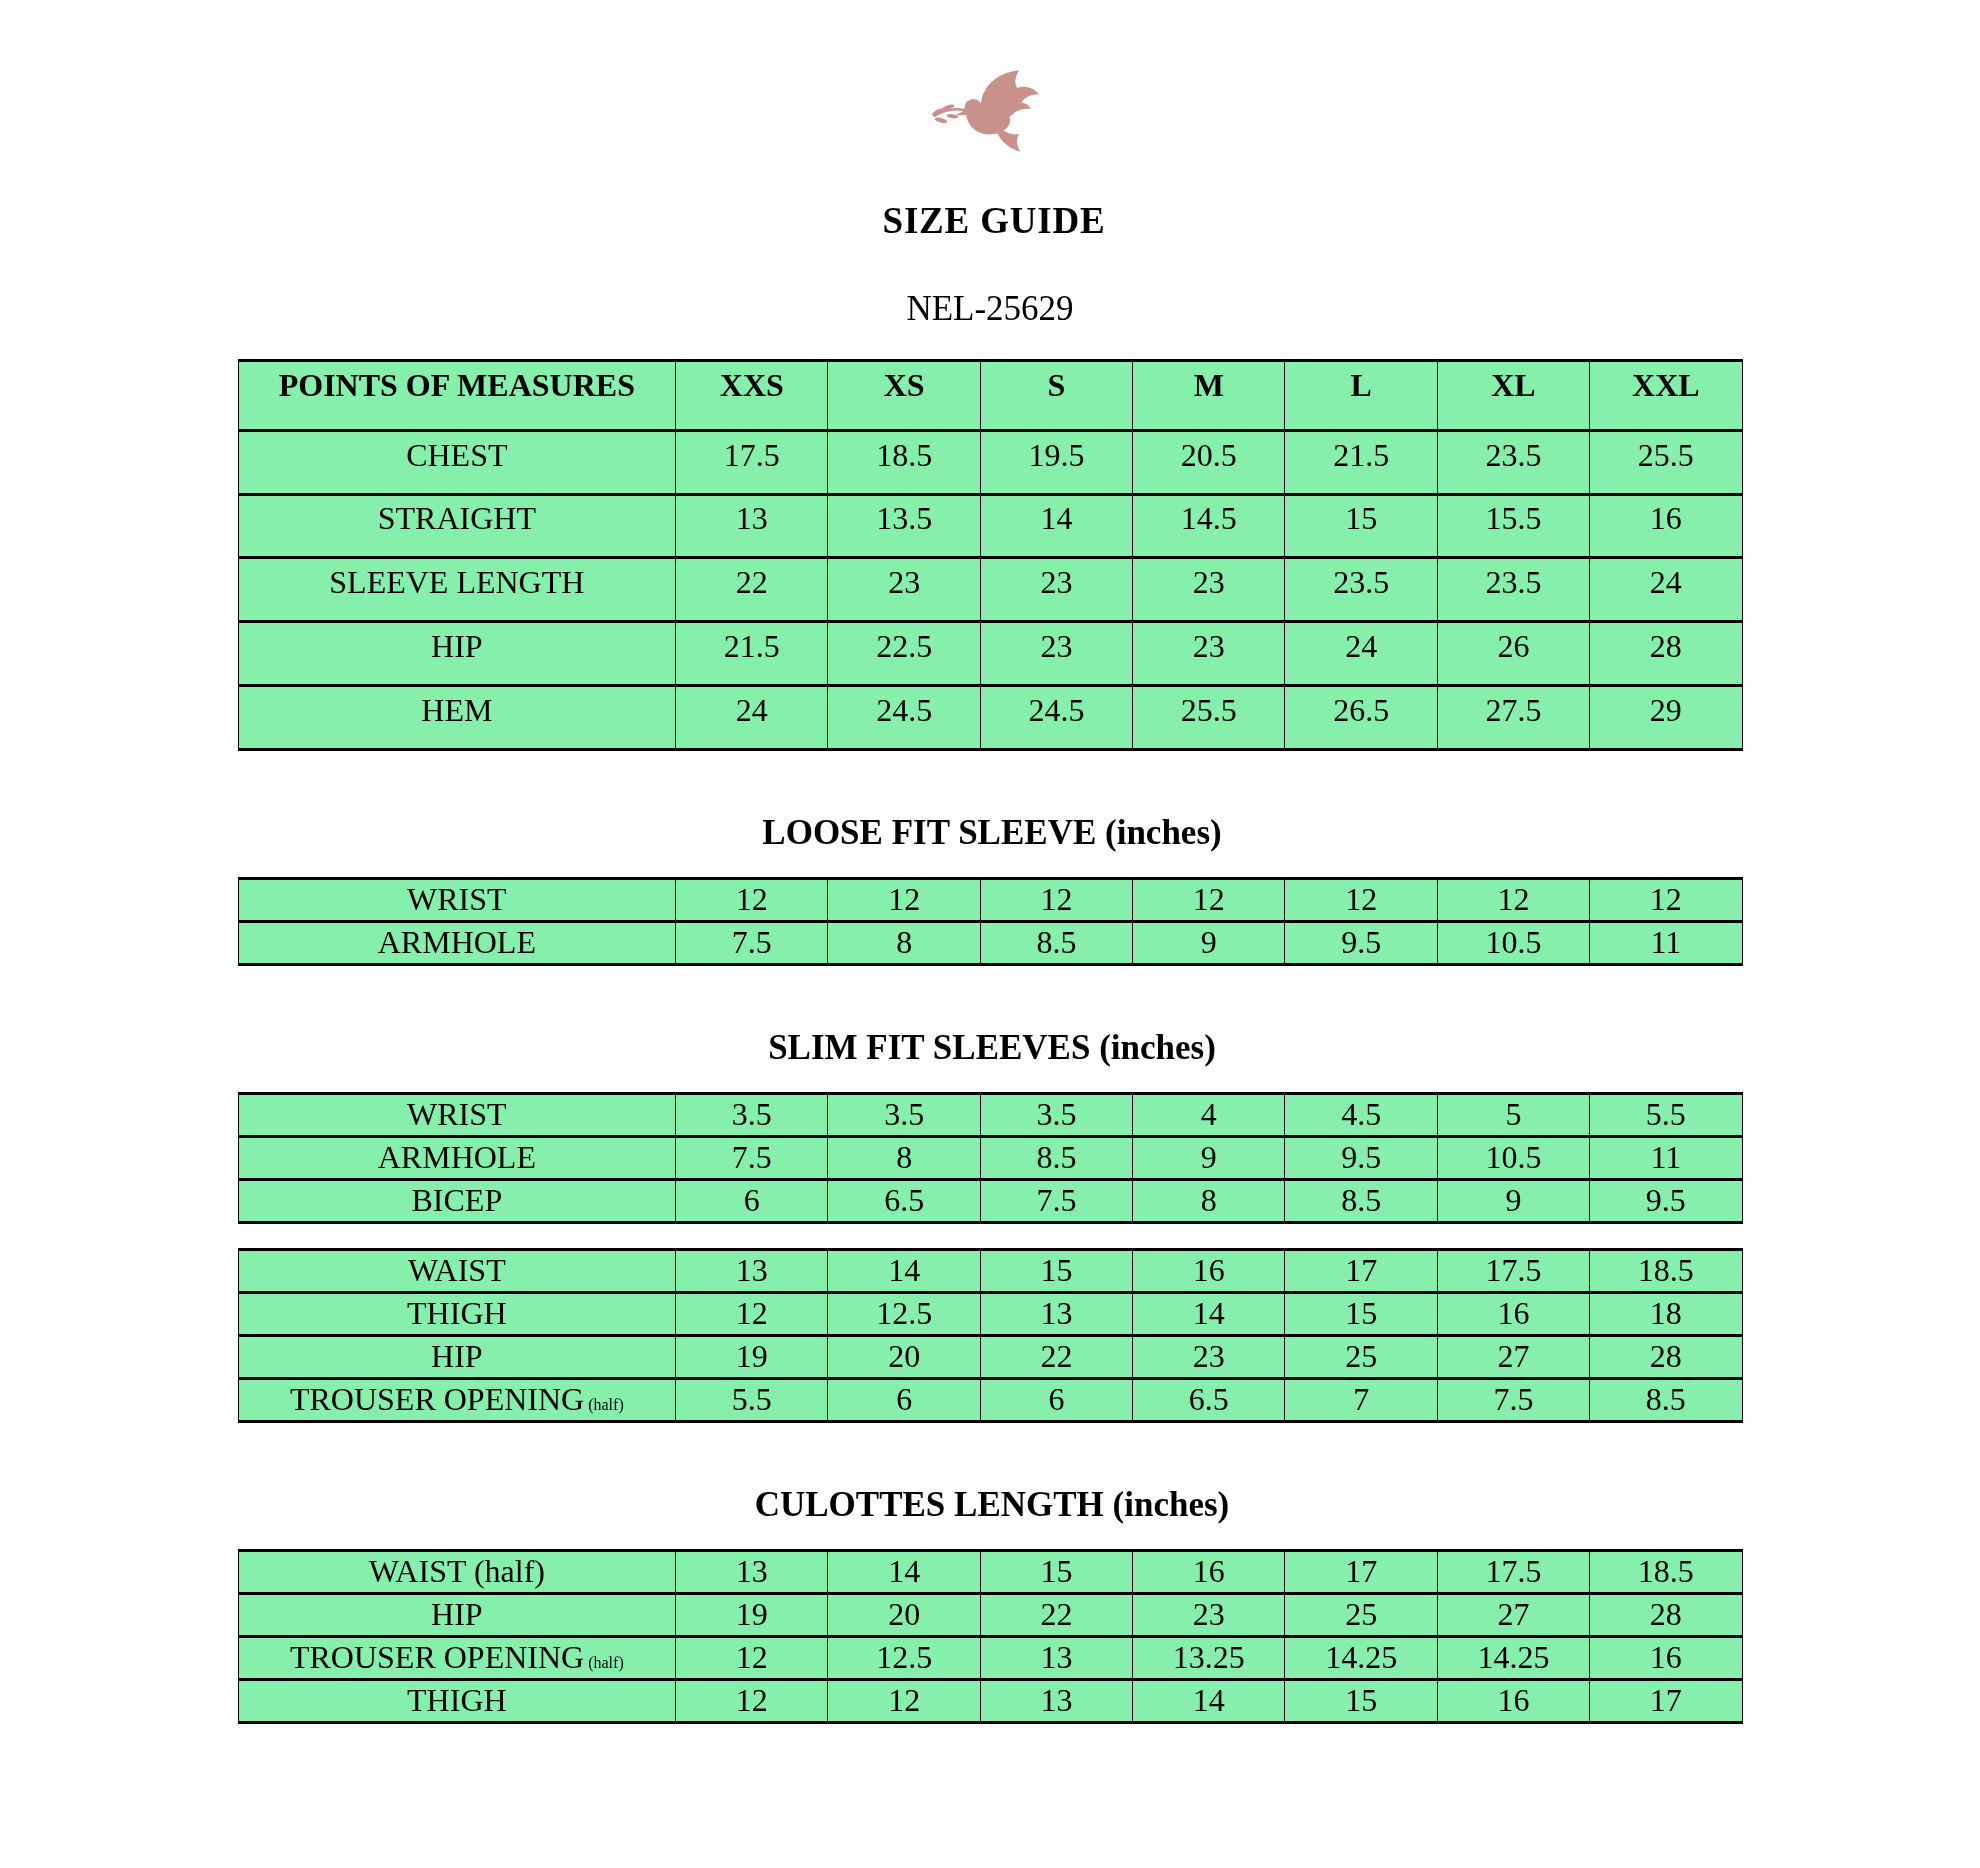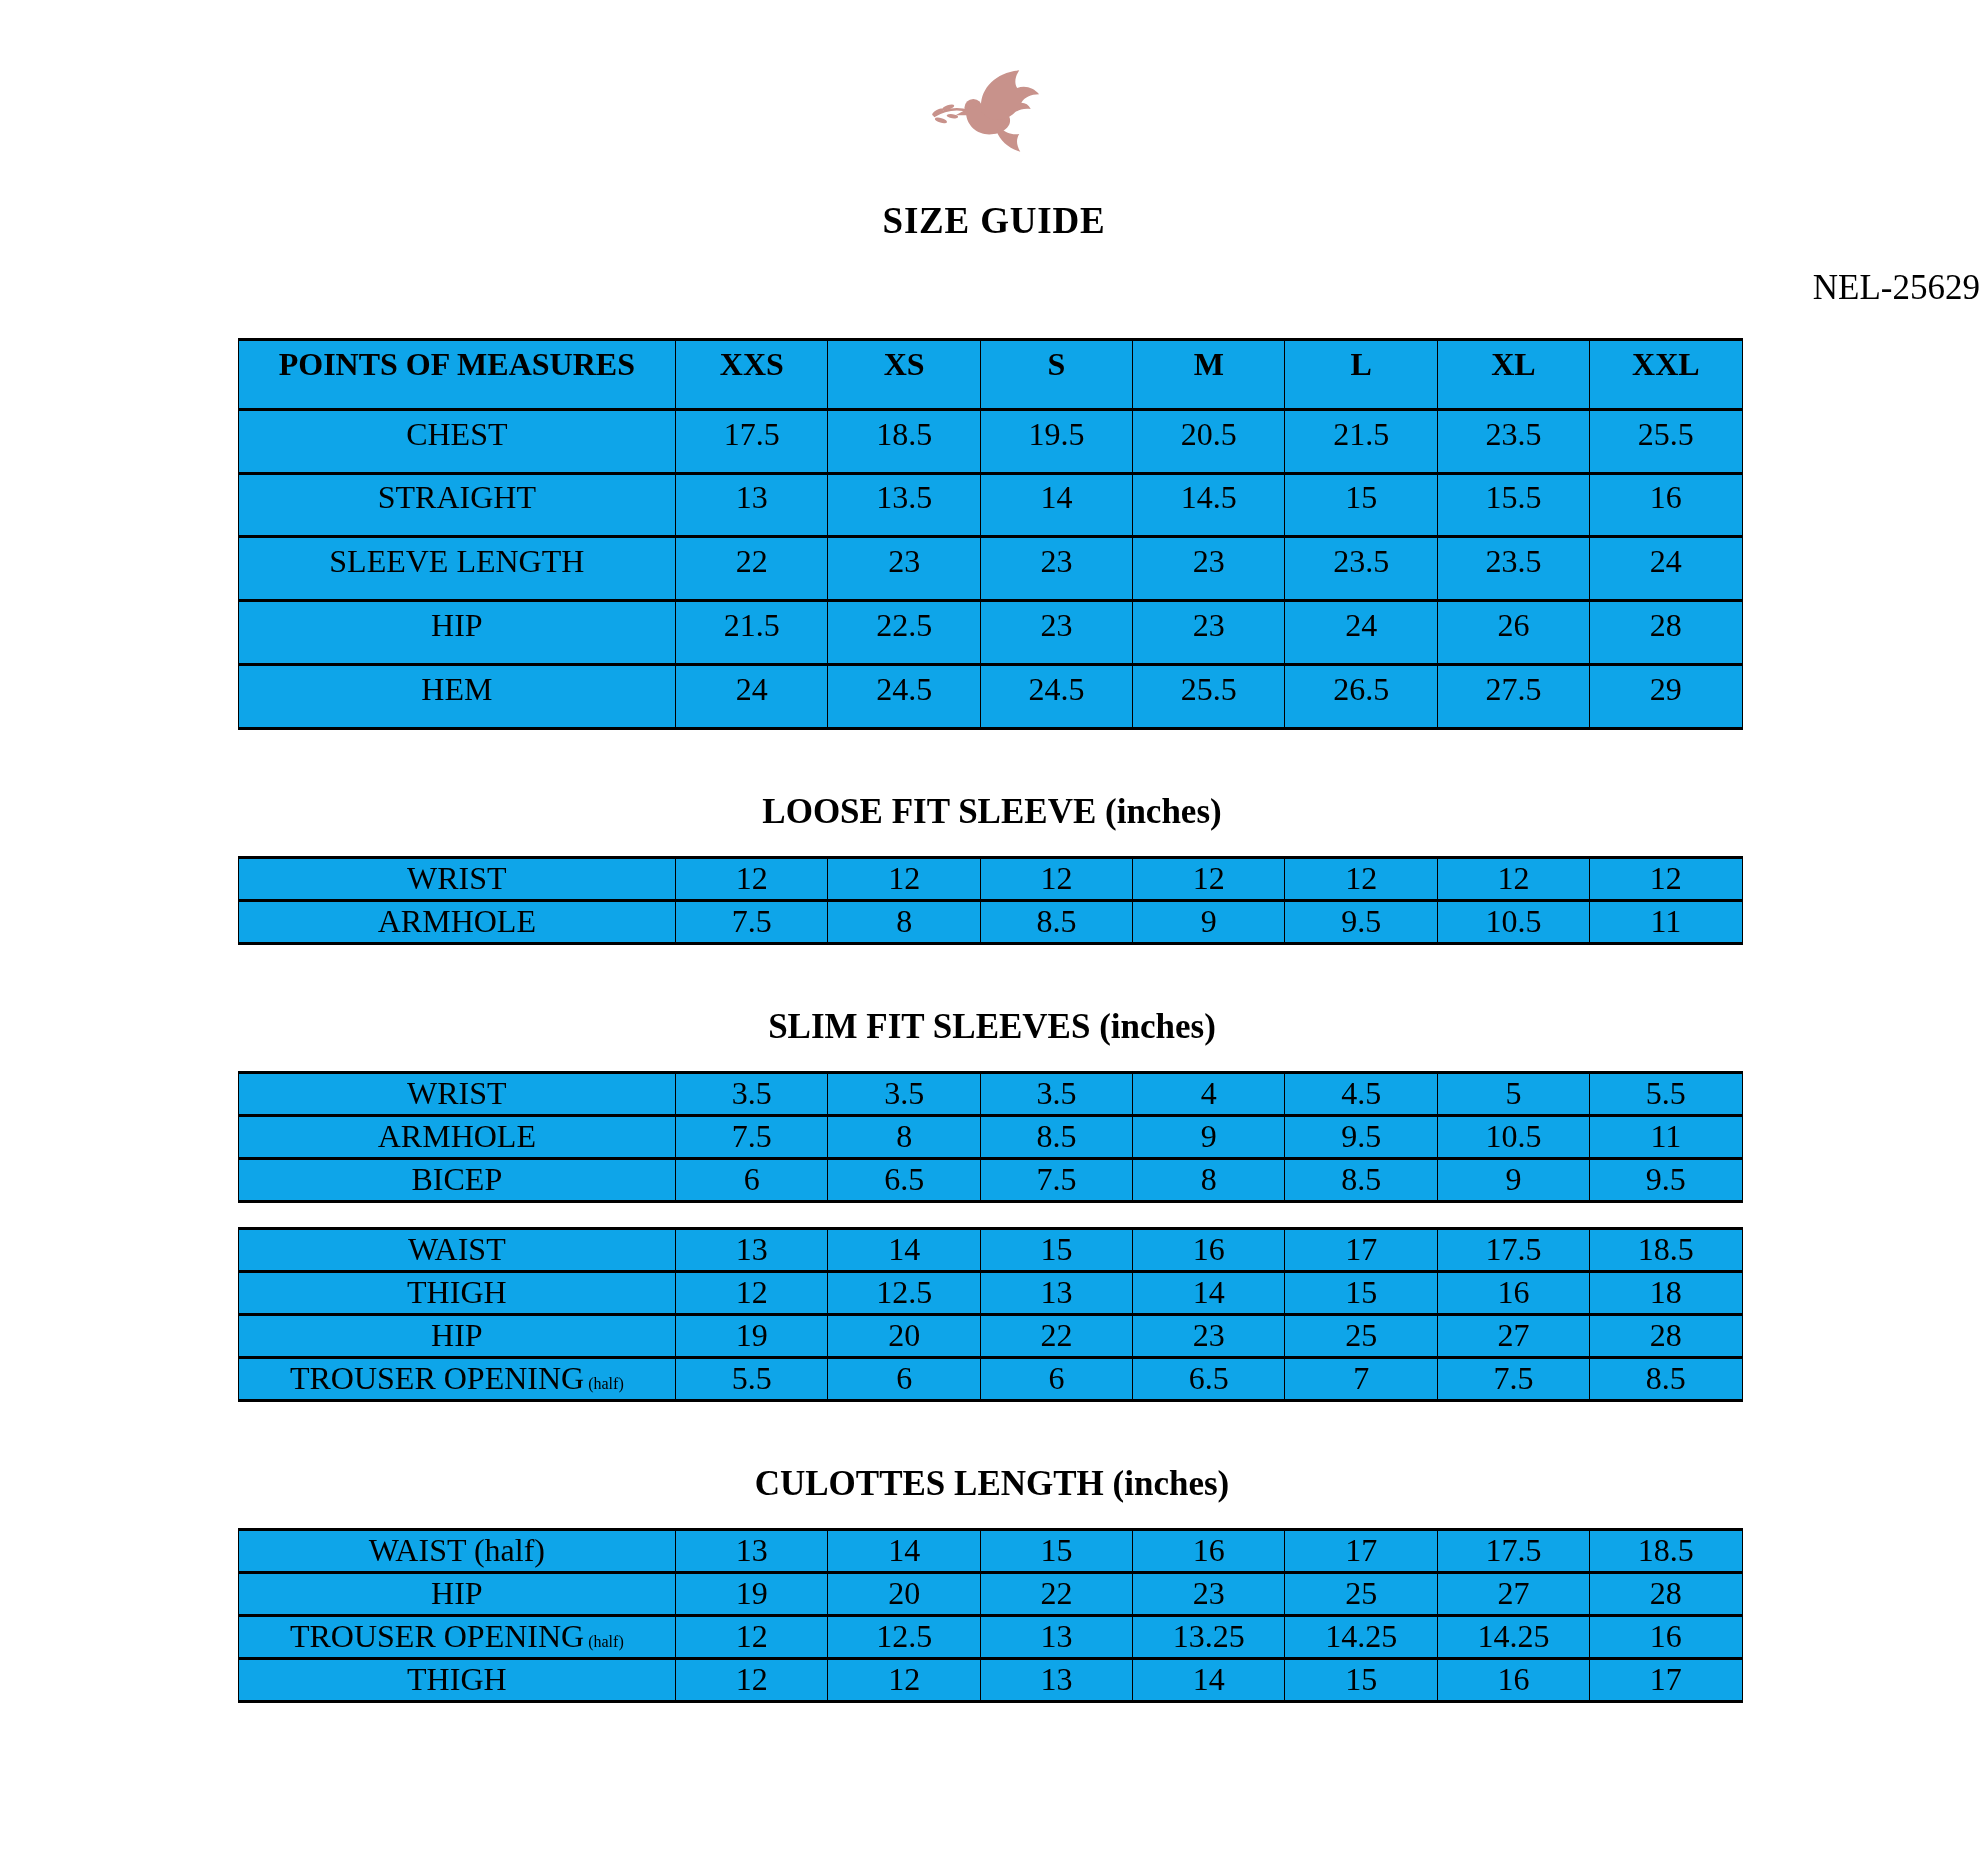--- a/index.html
+++ b/index.html
@@ -19,31 +19,31 @@
   }
   .logo svg { width: 100%; height: 100%; display: block; }
   h1.title {
     margin: 41px 0 0 8px;
     text-align: center;
     font-size: 37px;
     font-weight: bold;
     letter-spacing: 0.8px;
   }
   .code {
-    margin-top: 26px;
-    text-align: right;
+    margin-top: 47px;
+    text-align: center;
     font-size: 35px;
     font-weight: normal;
   }
   table.tbl {
     border-collapse: collapse;
     table-layout: fixed;
     width: 1505px;
     margin: 8px auto;
-    background: #0ea5e9;
+    background: #86efac;
   }
   table.tbl.main { margin-top: 30px; }
   table.tbl td, table.tbl th {
     border: 1.6px solid #000000;
     border-top-width: 3.2px;
     border-bottom-width: 3.2px;
     text-align: center;
     font-size: 32px;
     overflow: hidden;
     white-space: nowrap;

